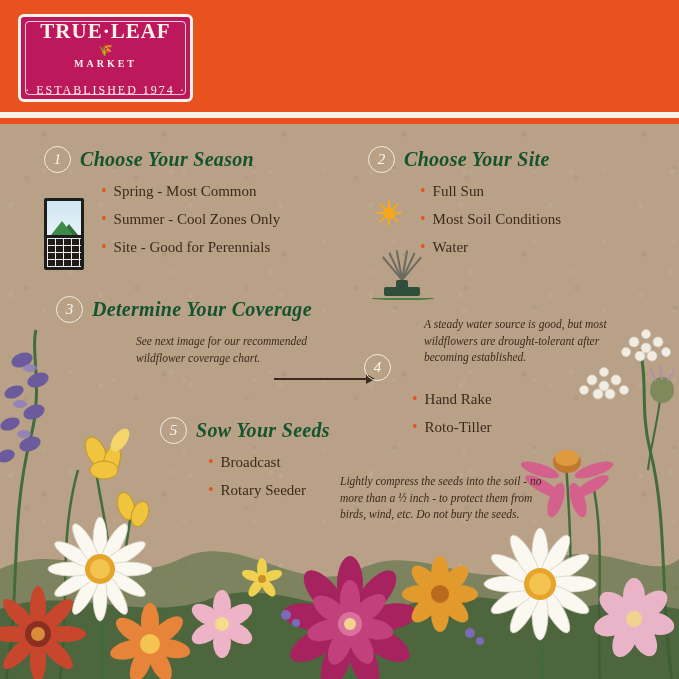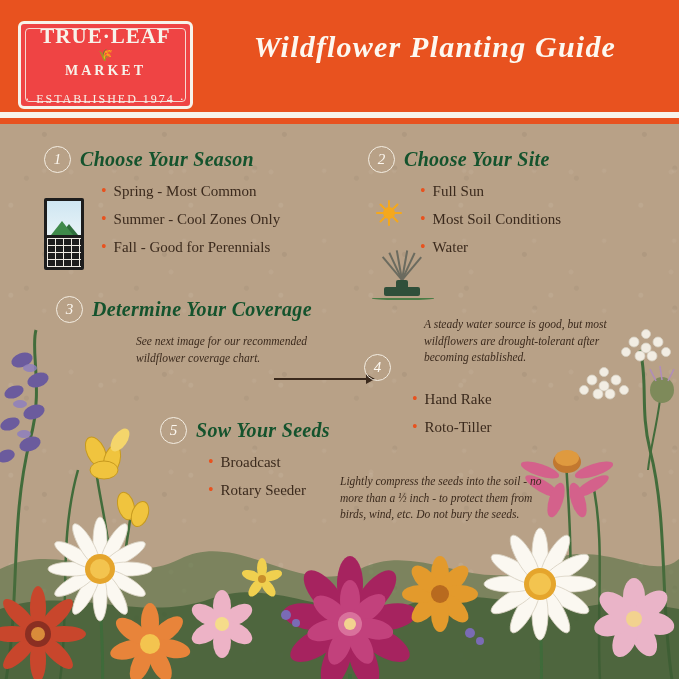--- a/index.html
+++ b/index.html
@@ -46,25 +46,25 @@
     z-index: 6;
   }
   .header-gap {
     position:absolute; left:0; right:0; top:112px; height:6px;
     background:#f7f3ea;
     z-index: 6;
   }
 
   .logo {
     position: absolute;
-    left: 18px; top: 21px;
+    left: 18px; top: 14px;
     width: 175px; height: 88px;
     border: 3px solid #f7f3ea;
     border-radius: 6px;
-    background: #ef4444;
+    background: #be185d;
     display: flex; flex-direction: column;
     align-items: center; justify-content: center;
     color: #f7f3ea;
   }
   .logo::before {
     content:"";
     position:absolute; left:4px; top:4px; right:4px; bottom:4px;
     border:1px solid rgba(247,243,234,0.85);
     border-radius:4px;
   }
@@ -72,21 +72,21 @@
     font-family: "Liberation Serif", serif;
     font-weight: bold;
     font-size: 21px;
     letter-spacing: 1px;
     line-height: 1;
     margin-top: 2px;
   }
   .logo-sub {
     font-family: "Liberation Serif", serif;
     font-weight: bold;
-    font-size: 14px;
+    font-size: 10px;
     letter-spacing: 3px;
     line-height: 1;
     margin-top: 3px;
     text-align: right;
   }
   .logo-wheat {
     font-size: 12px;
     line-height: 1;
     margin-top: 2px;
   }
@@ -325,21 +325,20 @@
 
 <div class="page">
 
   <div class="header">
     <div class="logo">
       <div class="logo-main">TRUE·LEAF</div>
       <div class="logo-wheat">🌾</div>
       <div class="logo-sub">MARKET</div>
       <div class="logo-est">· ESTABLISHED  1974 ·</div>
     </div>
-    <div class="header-title">Wildflower Planting Guide</div>
   </div>
   <div class="header-gap"></div>
   <div class="header-rule"></div>
 
   <div class="content">
 
     <div class="step" id="step1">
       <div class="step-head">
         <div class="num-circle">1</div>
         <div class="step-title">Choose Your Season</div>
@@ -352,21 +351,21 @@
         <li>
             <span class="dot">•</span>
             <span>Spring - Most Common</span>
           </li>
         <li>
             <span class="dot">•</span>
             <span>Summer - Cool Zones Only</span>
           </li>
         <li>
             <span class="dot">•</span>
-            <span>Fall - Good for Perennials</span>
+            <span>Site - Good for Perennials</span>
           </li>
       </ul>
     </div>
 
     <div class="step" id="step2">
       <div class="step-head">
         <div class="num-circle">2</div>
         <div class="step-title">Choose Your Site</div>
       </div>
       <div class="sun-icon">

